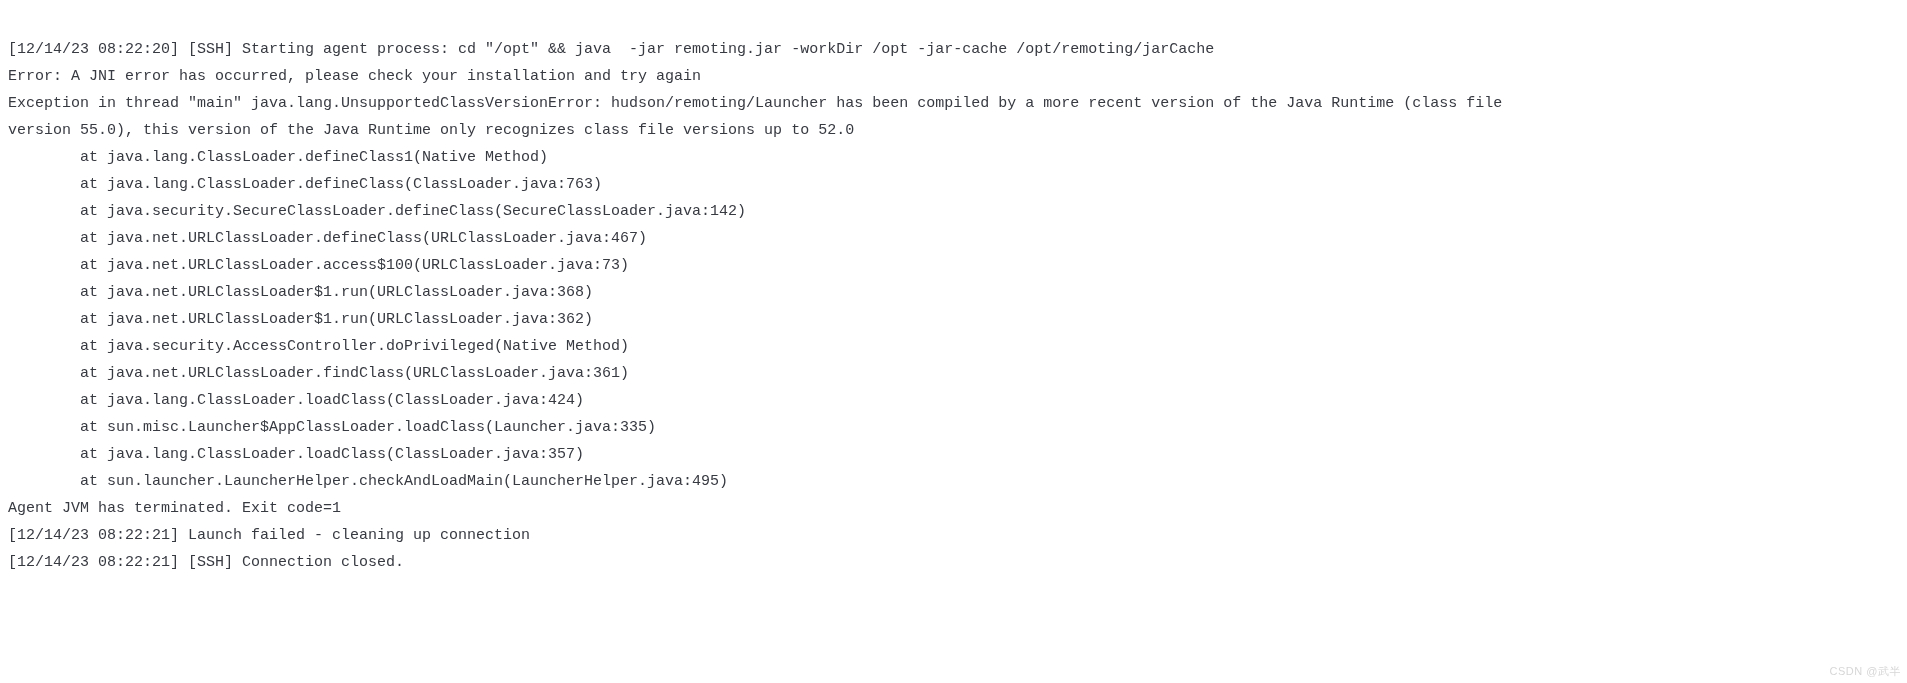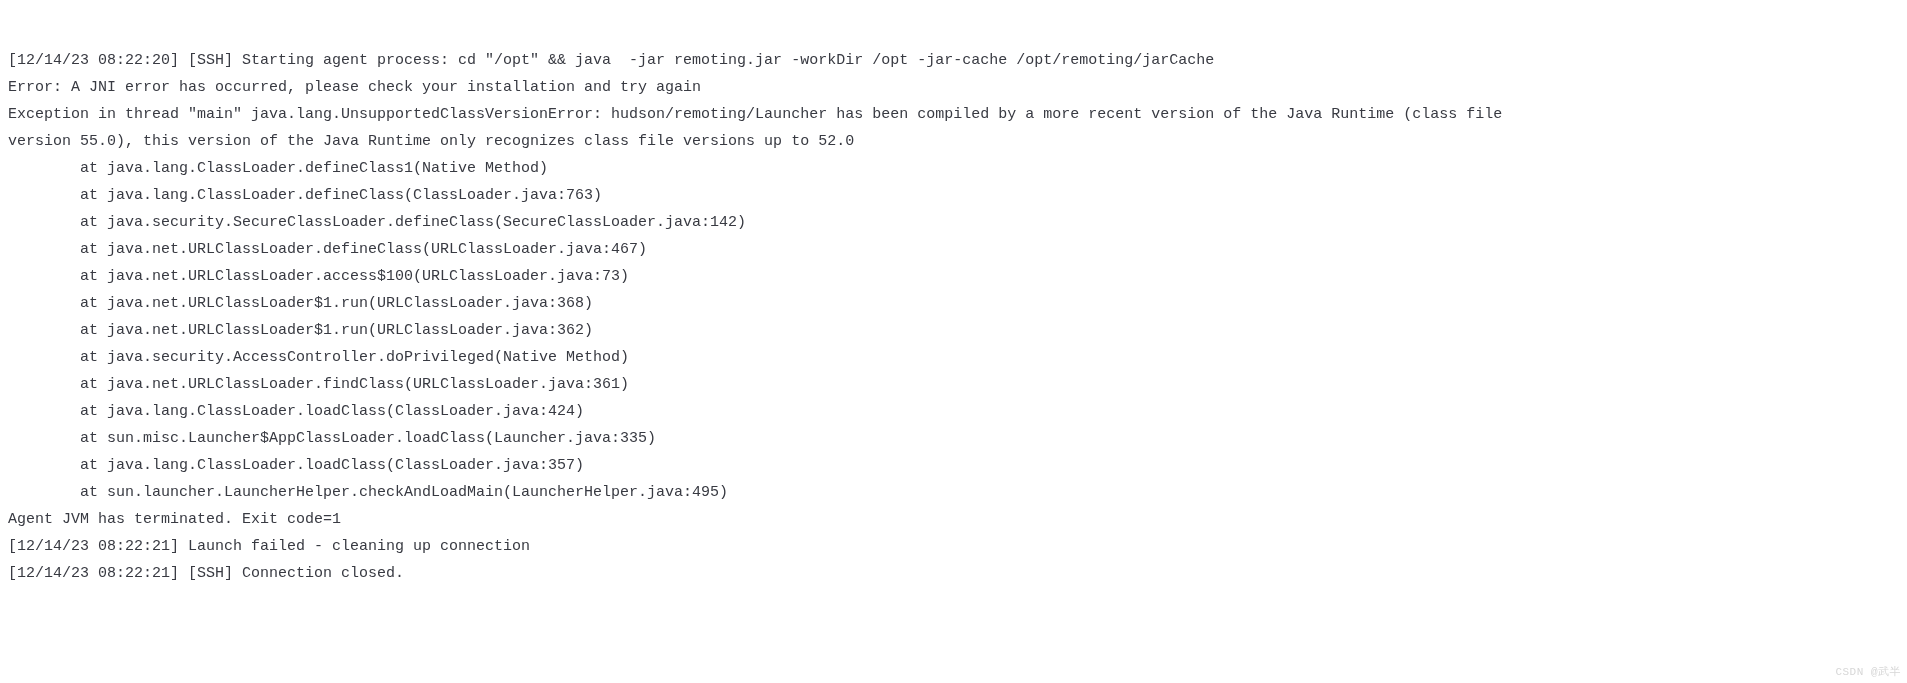--- a/index.html
+++ b/index.html
@@ -7,29 +7,29 @@
     padding: 0;
     width: 1907px;
     height: 683px;
     background: #ffffff;
     font-family: Consolas, "Courier New", monospace;
     font-size: 15px;
     color: #383a42;
     overflow: hidden;
   }
   .log {
-    padding: 20px 8px;
+    padding: 9px 8px;
     white-space: pre;
     line-height: 27px;
   }
   .watermark {
     position: absolute;
     right: 6px;
     bottom: 4px;
-    font-family: Liberation Mono, monospace;
+    font-family: Liberation Sans, sans-serif;
     font-size: 11px;
     color: #d7d7d7;
     letter-spacing: 0.5px;
   }
 </style>
 </head>
 <body>
 
 <div class="log">
 <span>[12/14/23 08:22:20] [SSH] Starting agent process: cd "/opt" &amp;&amp; java  -jar remoting.jar -workDir /opt -jar-cache /opt/remoting/jarCache</span>

